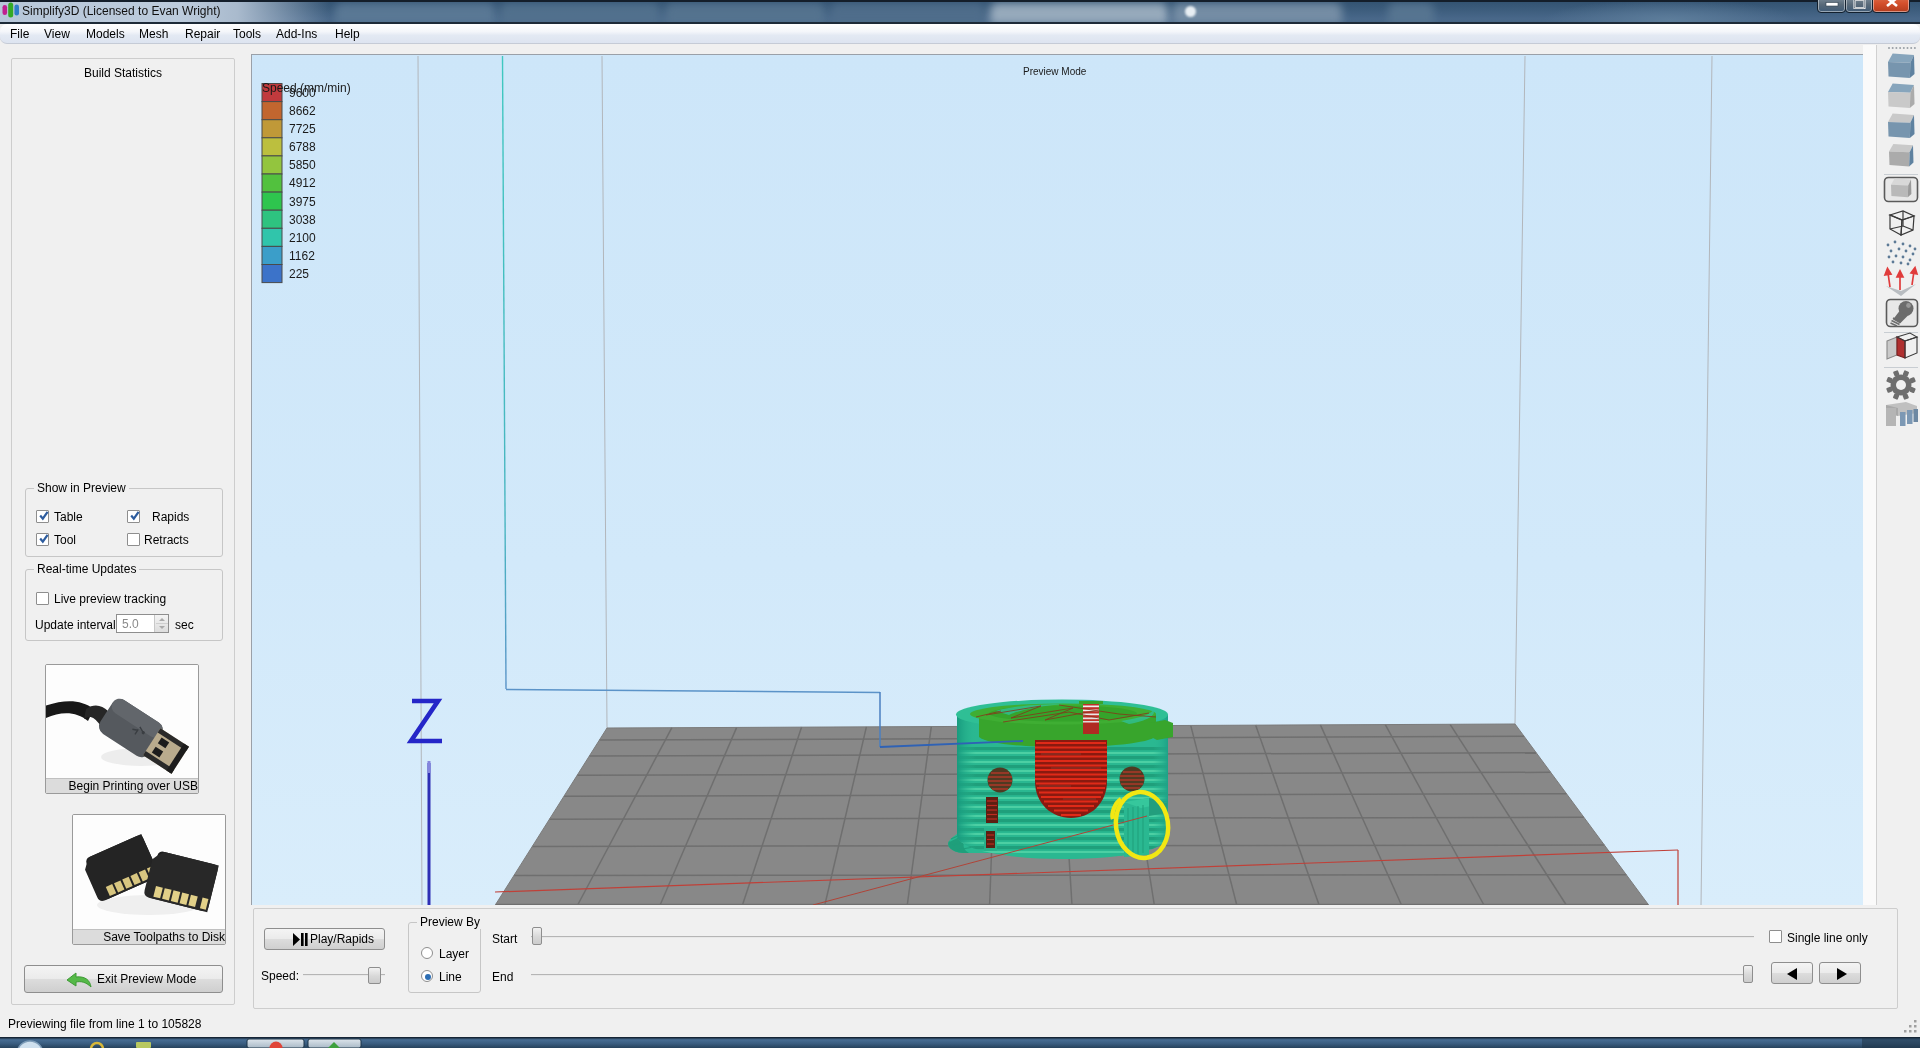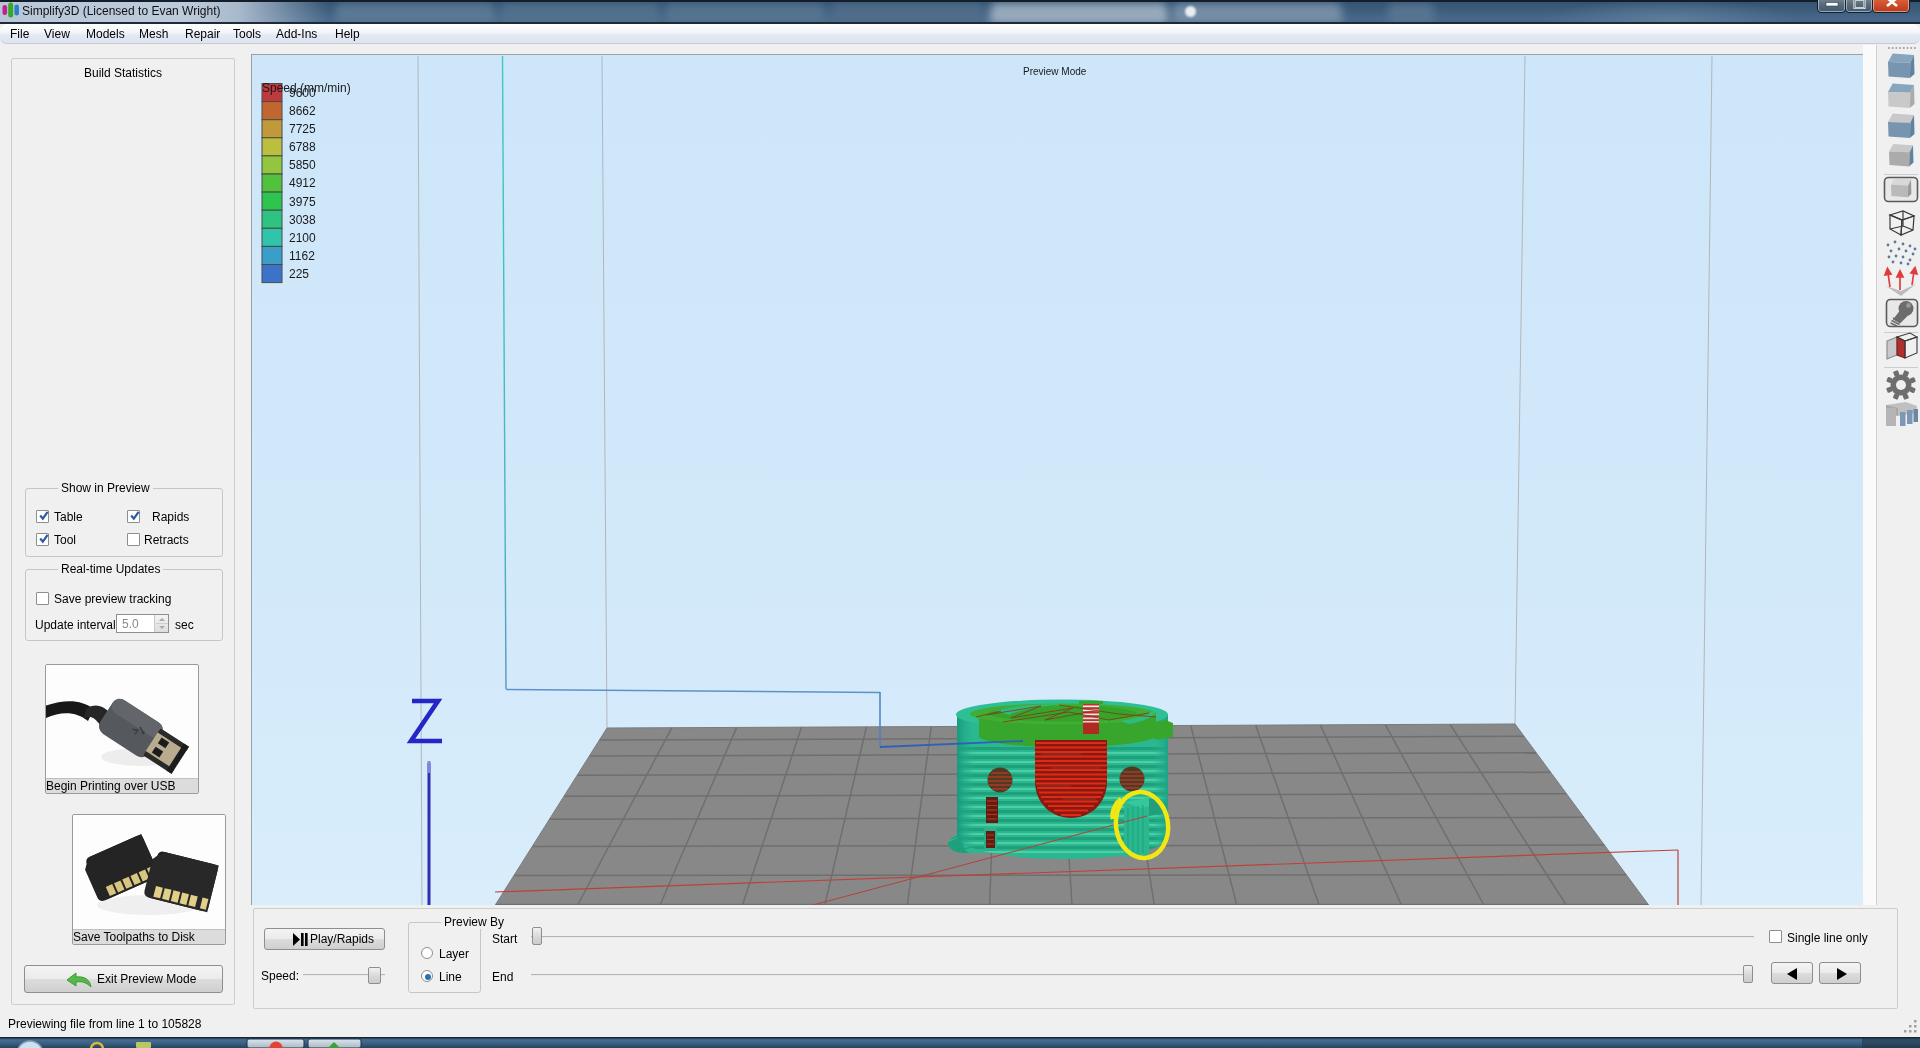--- a/index.html
+++ b/index.html
@@ -19,29 +19,29 @@
 
 #menubar { left:0; top:24px; width:1920px; height:20px;
   background:linear-gradient(180deg,#ffffff 0%,#f4f6fa 40%,#e3e9f3 60%,#dde4f0 100%);
   border-bottom:1px solid #c5cbd6;border-radius:7px; }
 .mi { position:absolute; top:3px; font-size:12px; color:#000; }
 
 
 #lpanel { left:0; top:45px; width:251px; height:967px; background:#f0f0f0; }
 #lframe { left:11px; top:13px; width:224px; height:947px; border:1px solid #cdcdcd; border-radius:2px; }
 .gbox { position:absolute; border:1px solid #c6c6c6; border-radius:3px; }
-.glabel { position:absolute; top:-8px; left:8px; background:#f0f0f0; padding:0 3px; font-size:12px; white-space:nowrap;margin-left:24px; }
+.glabel { position:absolute; top:-8px; left:8px; background:#f0f0f0; padding:0 3px; font-size:12px; white-space:nowrap; }
 .cb { position:absolute; width:13px; height:13px; background:#fff; border:1px solid #8e8e8e; border-radius:1px; }
 .cblabel { position:absolute; font-size:12px; }
 .check { position:absolute; left:0.5px; top:-1px; width:12px; height:12px; }
 .win7btn { position:absolute; border:1px solid #8e8e8e; border-radius:3px;
   background:linear-gradient(180deg,#f4f4f4 0%,#ebebeb 48%,#dcdcdc 52%,#cfcfcf 100%); }
 .imgbtn { position:absolute; border:1px solid #9a9a9a; border-radius:2px; background:#fff; overflow:hidden; }
 .imgcap { position:absolute; left:0; bottom:0; width:100%; height:15px; background:#dcdcdc;
-  border-top:1px solid #c0c0c0; text-align:left; font-size:12px; line-height:15px; }
+  border-top:1px solid #c0c0c0; text-align:right; font-size:12px; line-height:15px; }
 
 
 #viewport { left:251px; top:54px; width:1612px; height:851px; border-left:1px solid #9aa0a8; border-top:1px solid #9aa0a8; }
 .scene { position:absolute; left:0; top:0; }
 #pvmode { left:771px; top:11px; font-size:10px; color:#1a1a1a; }
 #legtitle { left:10px; top:7px; font-size:12px; color:#1a1a1a;margin-top:19px; }
 .t12 { font-family:"Liberation Sans",sans-serif; font-size:12px; fill:#1a1a1a; }
 
 
 #rtools { left:1863px; top:45px; width:57px; height:967px; background:#fafafa; }
@@ -131,21 +131,21 @@
             <path d="M2.2 5.5 L4.8 8.6 L9.6 1.8" fill="none" stroke="#2d5c9e" stroke-width="2.2"></path>
           </svg>
         </div>
     <div class="cblabel" style="left:28px;top:44px;">Tool</div>
     <div class="cb" style="left:101px;top:44px;"></div>
     <div class="cblabel" style="left:118px;top:44px;">Retracts</div>
   </div>
   <div class="gbox" style="left:25px;top:524px;width:198px;height:72px;">
     <div class="glabel">Real-time Updates</div>
     <div class="cb" style="left:10px;top:22px;"></div>
-    <div class="cblabel" style="left:28px;top:22px;">Save preview tracking</div>
+    <div class="cblabel" style="left:28px;top:22px;">Live preview tracking</div>
     <div class="cblabel" style="left:9px;top:48px;">Update interval</div>
     <div class="abs" style="left:90px;top:44px;width:53px;height:19px;border:1px solid #8e8e8e;background:#fff;">
       <div style="position:absolute;left:5px;top:2px;color:#8a8a8a;font-size:12px;">5.0</div>
       <div style="position:absolute;right:0;top:0;width:14px;height:17px;border-left:1px solid #c8c8c8;background:linear-gradient(180deg,#f4f4f4,#ddd);">
         <svg width="14" height="17" viewBox="0 0 14 17">
               <path d="M4 6 L7 3 L10 6Z" fill="#aaa"></path>
               <path d="M4 11 L7 14 L10 11Z" fill="#aaa"></path>
               <line x1="1" y1="8.5" x2="13" y2="8.5" stroke="#c8c8c8" stroke-width="0.8"></line>
             </svg>
       </div>

